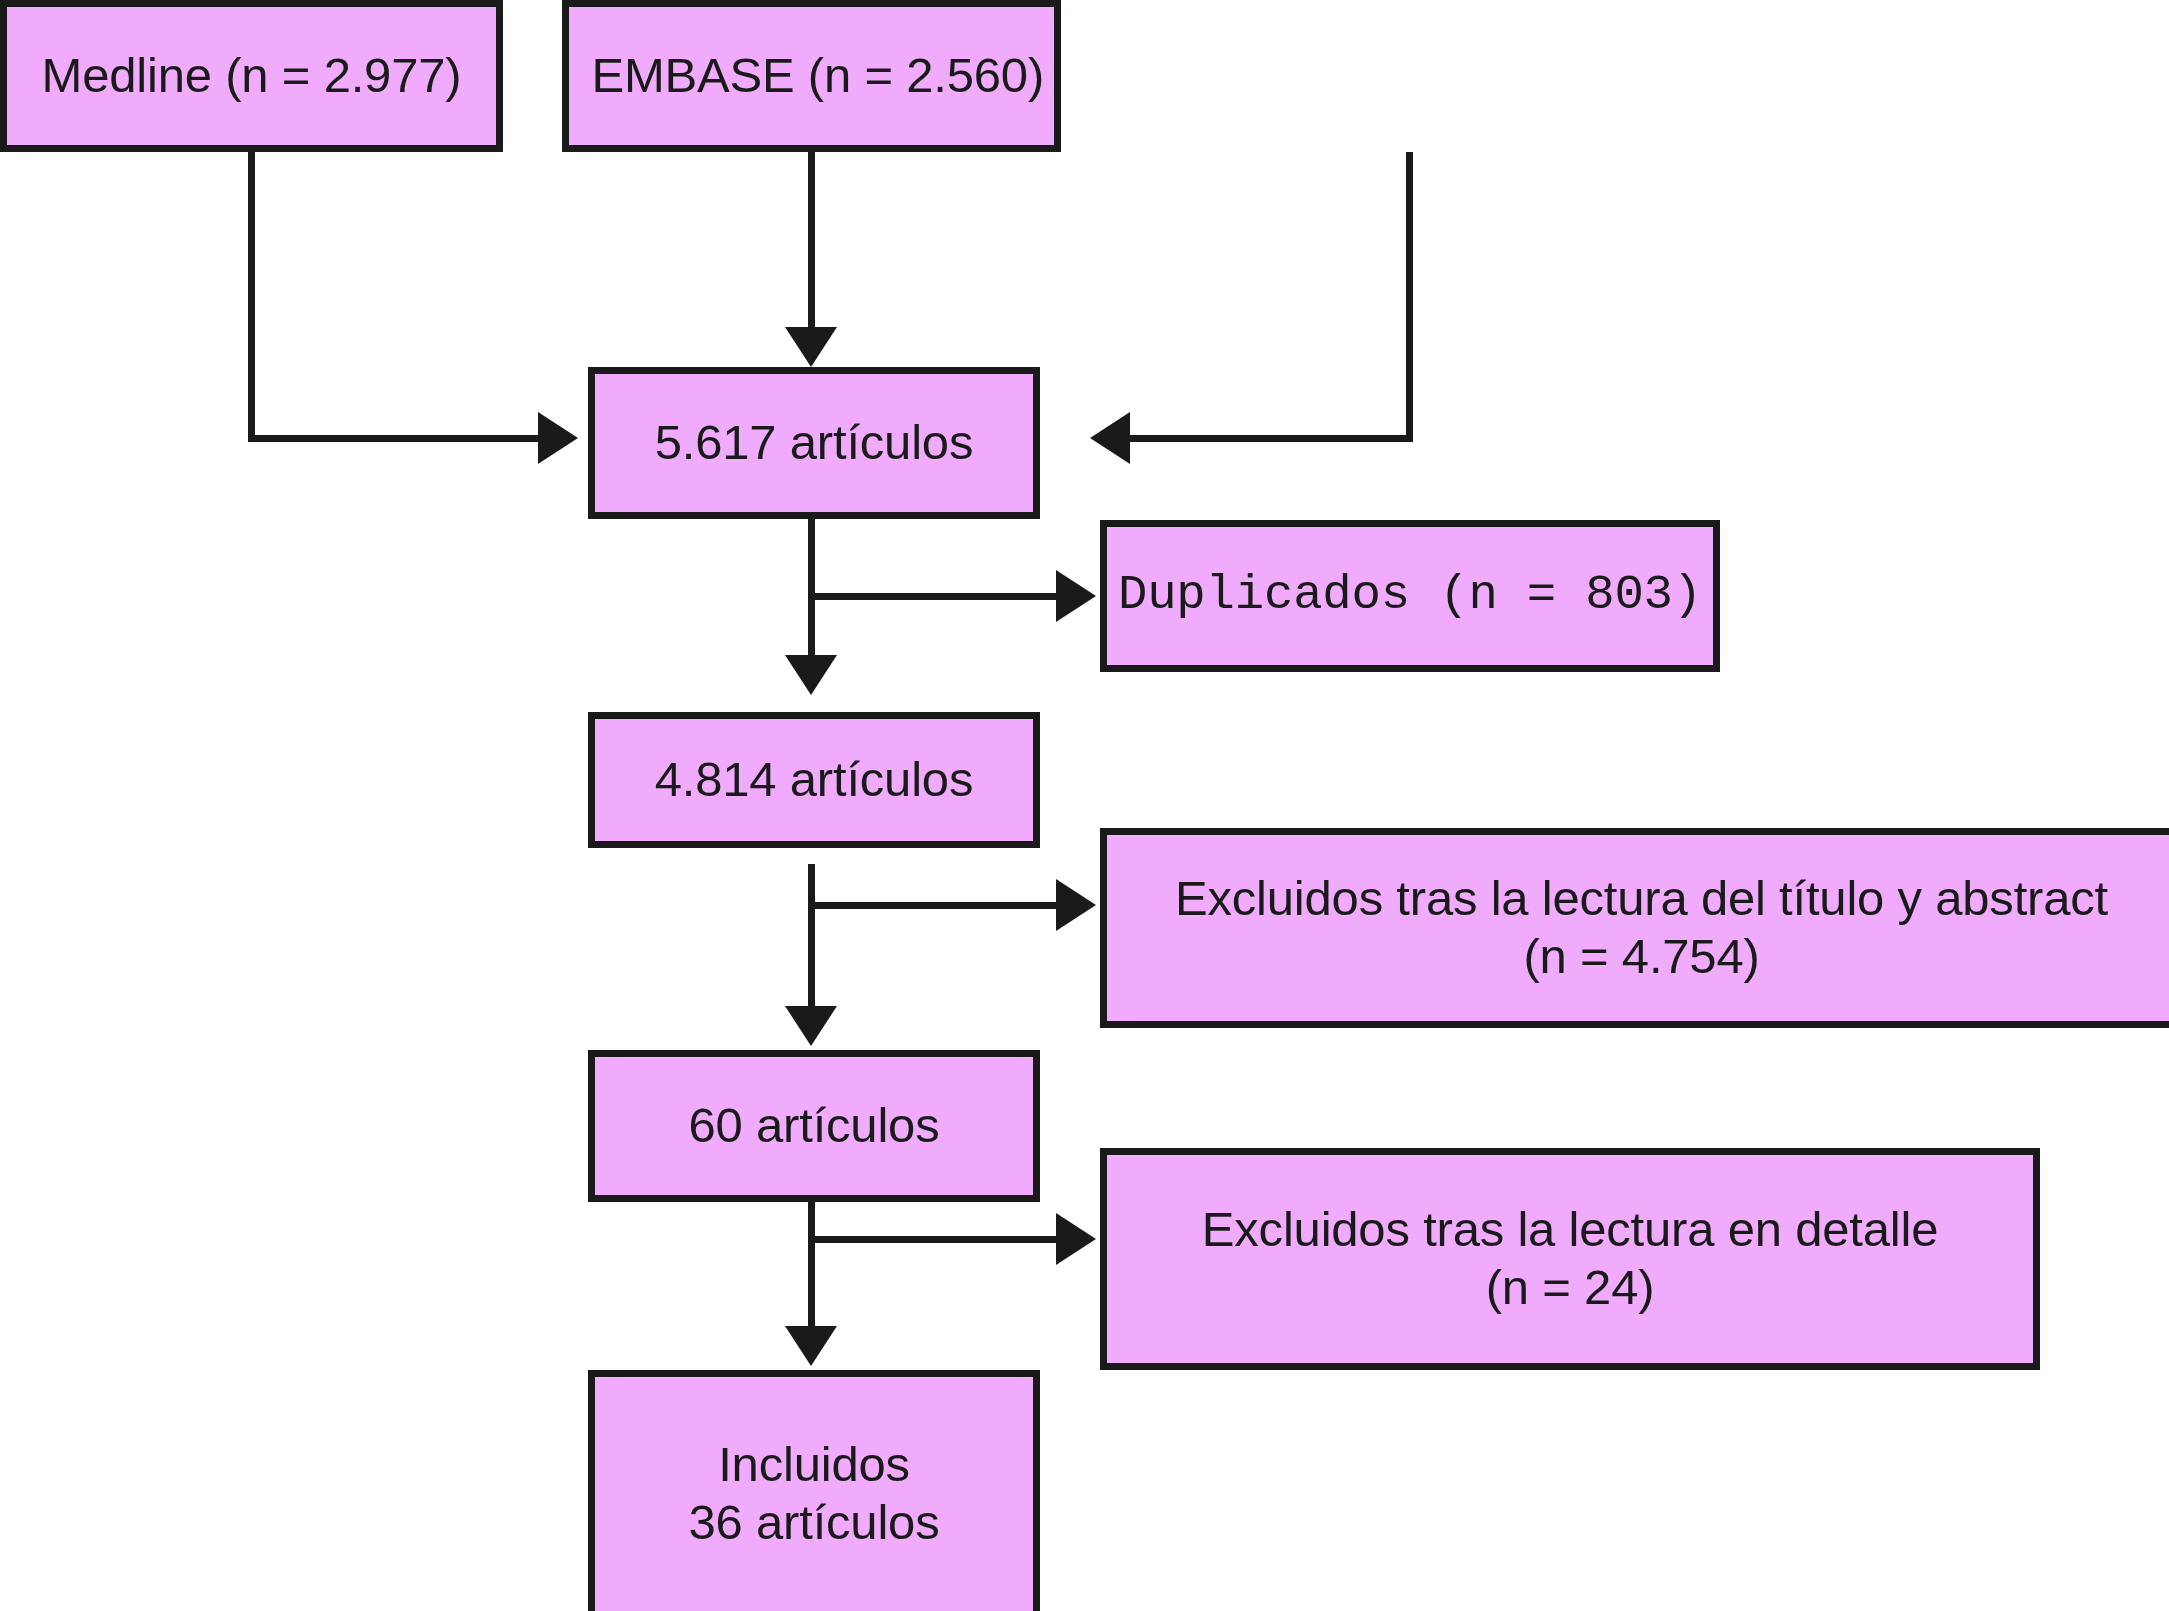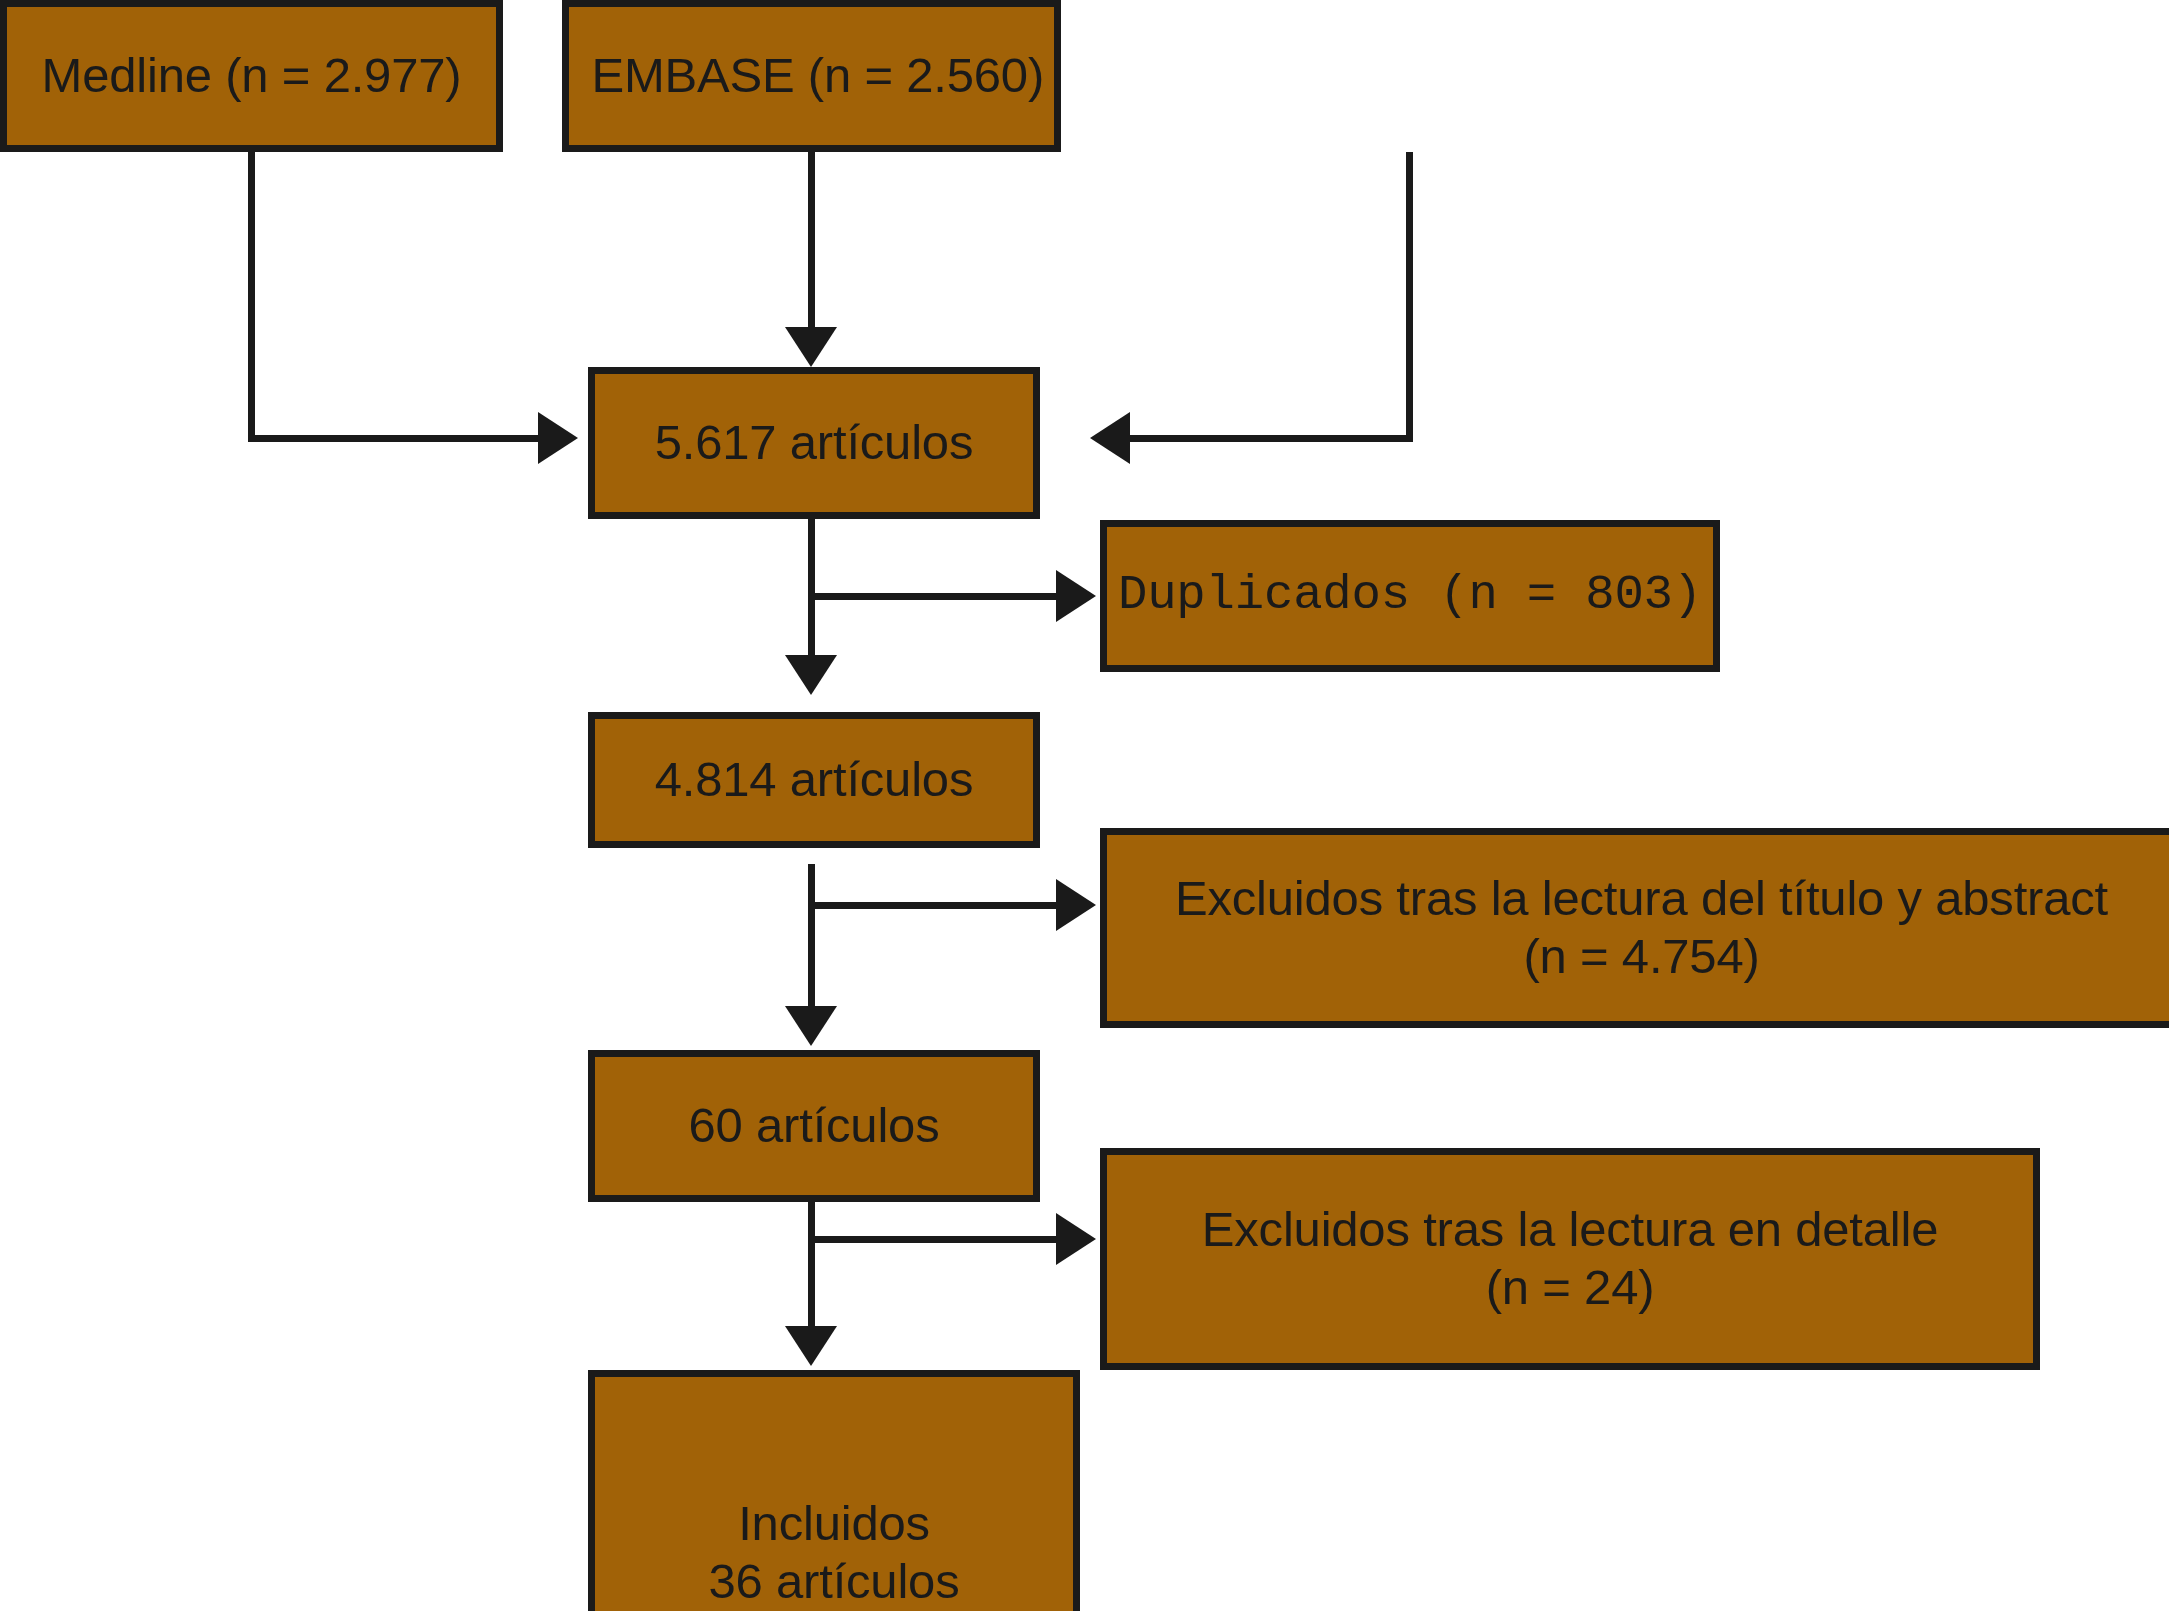--- a/index.html
+++ b/index.html
@@ -14,21 +14,21 @@
     height: 1611px;
     background: #ffffff;
     font-family: "Liberation Sans", "DejaVu Sans", sans-serif;
     overflow: hidden;
   }
   
   .fbox {
     position: absolute;
     box-sizing: border-box;
     border: 7px solid #1a1a1a;
-    background: #a16207;
+    background: #f0abfc;
     display: flex;
     align-items: center;
     justify-content: center;
     text-align: center;
     color: #1a1a1a;
     font-size: 49px;
     line-height: 1.18;
     letter-spacing: -0.2px;
     z-index: 3;
   }
@@ -36,22 +36,22 @@
 
   
   #box-medline  { left: 0px;    top: 0px;    width: 503px;  height: 152px; }
   #box-embase   { left: 562px;  top: 0px;    width: 499px;  height: 152px; text-align: right; }
   #box-cochrane { left: 1160px; top: 0px;    width: 499px;  height: 152px; }
 
   
   #box-total     { left: 588px; top: 367px;  width: 452px; height: 152px; }
   #box-afterdup  { left: 588px; top: 712px;  width: 452px; height: 136px; }
   #box-sixty     { left: 588px; top: 1050px; width: 452px; height: 152px; justify-content: center; }
-  #box-included  { left: 588px; top: 1370px; width: 492px; height: 241px;
-                   border-bottom: none; align-items: flex-end; }
+  #box-included  { left: 588px; top: 1370px; width: 452px; height: 241px;
+                   border-bottom: none; }
 
   
   #box-duplicados   { left: 1100px; top: 520px;  width: 620px;  height: 152px; font-family: Liberation Mono, monospace; }
   #box-excl-title   { left: 1100px; top: 828px;  width: 1076px; height: 200px;
                       border-right: none; }
   #box-excl-detail  { left: 1100px; top: 1148px; width: 940px;  height: 222px; }
 
   
   .vline, .hline {
     position: absolute;

